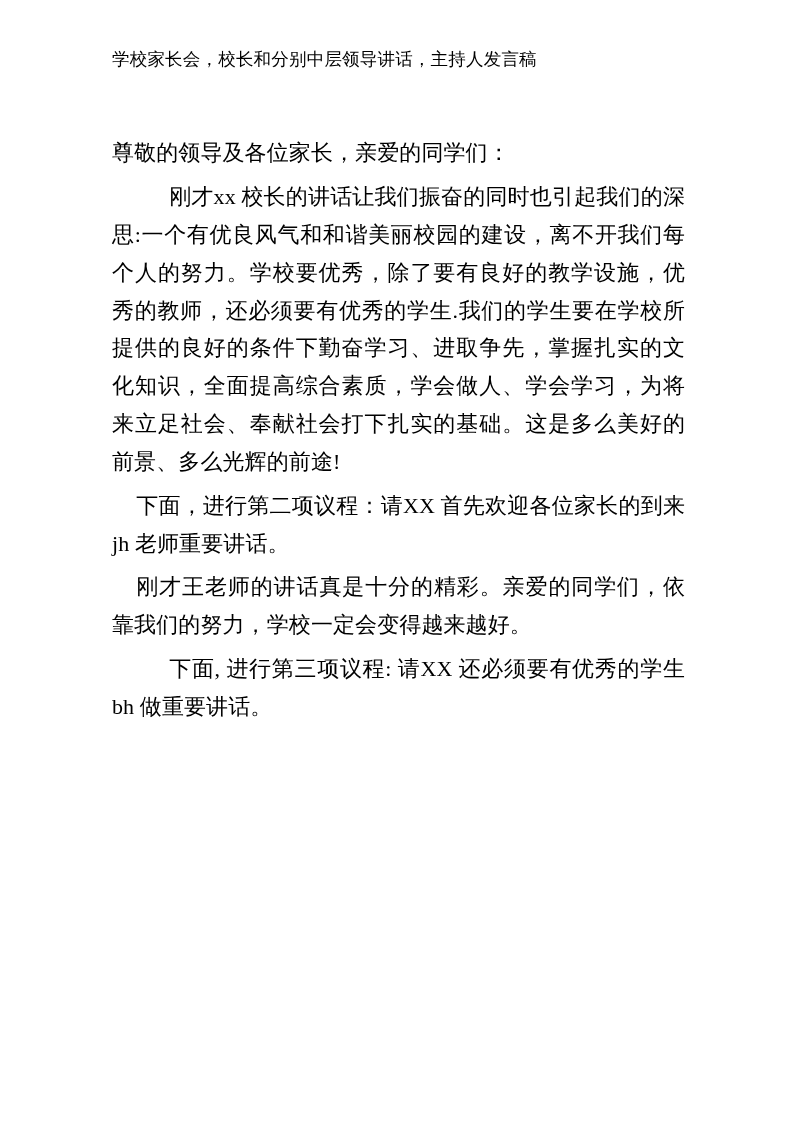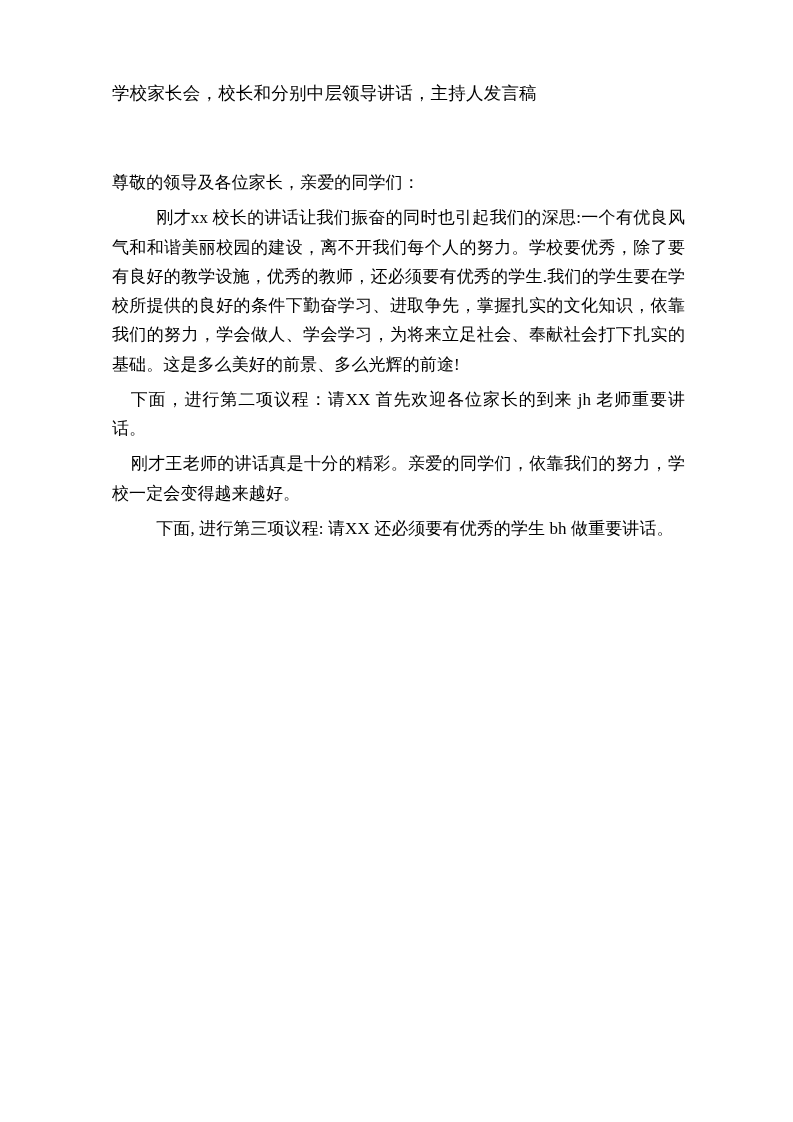--- a/index.html
+++ b/index.html
@@ -13,34 +13,34 @@
     font-family: "Liberation Serif", "DejaVu Serif", serif;
     color: #000000;
     overflow: hidden;
   }
   .page {
     position: relative;
     width: 793px;
     height: 1122px;
     background: #ffffff;
     box-sizing: border-box;
-    padding: 80px 112px 80px 112px;
+    padding: 46px 112px 80px 112px;
   }
   .doc-body {
     width: 573px;
   }
   .doc-title {
     font-size: 17.5px;
     line-height: 1.5;
     letter-spacing: 0.2px;
     margin: 0 0 62px 0;
     font-weight: 400;
   }
   p.para {
-    font-size: 17px;
+    font-size: 22px;
     line-height: 1.72;
     margin: 0 0 6px 0;
     text-align: justify;
     text-justify: inter-ideograph;
     letter-spacing: 0.1px;
   }
   p.indent1 { text-indent: 2.2em; }
   p.indent2 { text-indent: 2.6em; }
   p.indent-small { text-indent: 1.1em; }
   .gap-sm { margin-bottom: 10px; }
@@ -52,21 +52,21 @@
 <div class="page">
   <div class="doc-body">
 
     <h1 class="doc-title">学校家长会，校长和分别中层领导讲话，主持人发言稿</h1>
 
     <p class="para gap-sm">尊敬的领导及各位家长，亲爱的同学们：</p>
 
 
 
 
-    <p class="para indent2 gap-md">刚才xx 校长的讲话让我们振奋的同时也引起我们的深思:一个有优良风气和和谐美丽校园的建设，离不开我们每个人的努力。学校要优秀，除了要有良好的教学设施，优秀的教师，还必须要有优秀的学生.我们的学生要在学校所提供的良好的条件下勤奋学习、进取争先，掌握扎实的文化知识，依靠我们的努力，学会做人、学会学习，为将来立足社会、奉献社会打下扎实的基础。这是多么美好的前景、多么光辉的前途!</p>
+    <p class="para indent2 gap-md">刚才xx 校长的讲话让我们振奋的同时也引起我们的深思:一个有优良风气和和谐美丽校园的建设，离不开我们每个人的努力。学校要优秀，除了要有良好的教学设施，优秀的教师，还必须要有优秀的学生.我们的学生要在学校所提供的良好的条件下勤奋学习、进取争先，掌握扎实的文化知识，全面提高综合素质，学会做人、学会学习，为将来立足社会、奉献社会打下扎实的基础。这是多么美好的前景、多么光辉的前途!</p>
 
     <p class="para indent-small gap-md">下面，进行第二项议程：请XX 首先欢迎各位家长的到来 jh 老师重要讲话。</p>
 
     <p class="para indent-small gap-md">刚才王老师的讲话真是十分的精彩。亲爱的同学们，依靠我们的努力，学校一定会变得越来越好。</p>
 
     <p class="para indent2">下面, 进行第三项议程: 请XX 还必须要有优秀的学生 bh 做重要讲话。</p>
 
   </div>
 </div>
 

